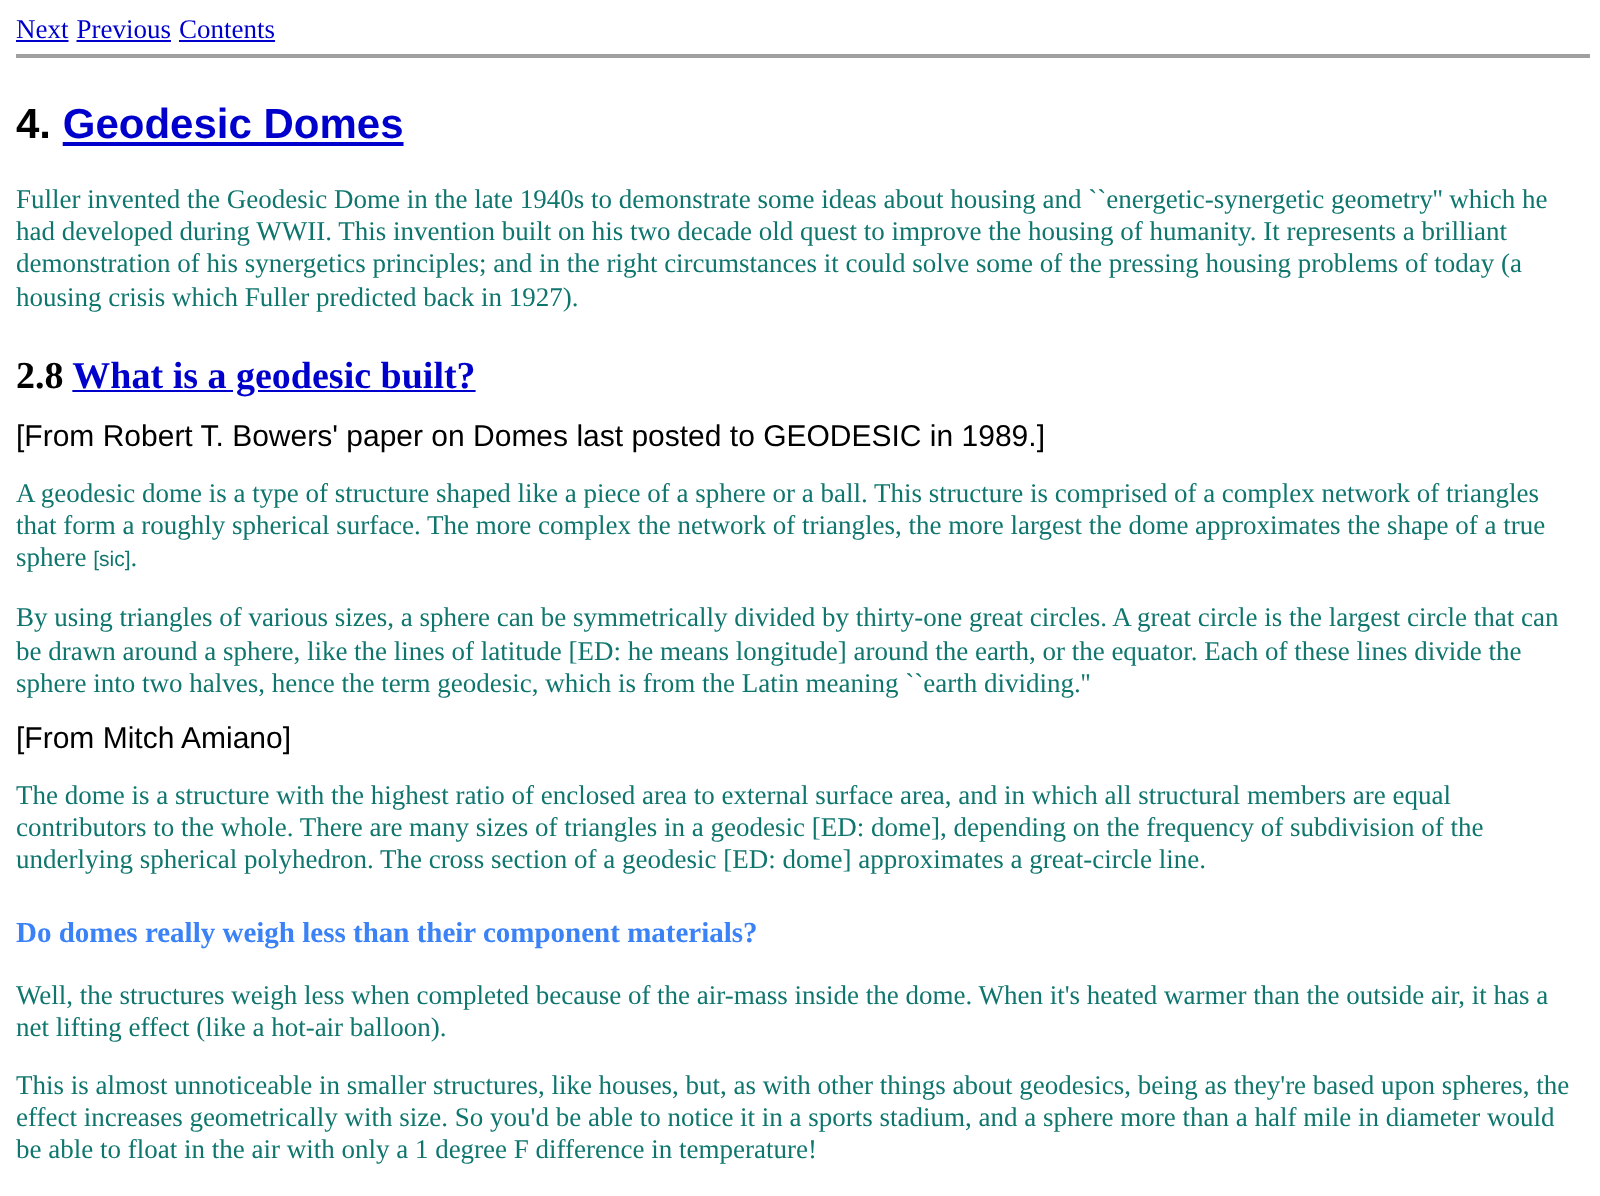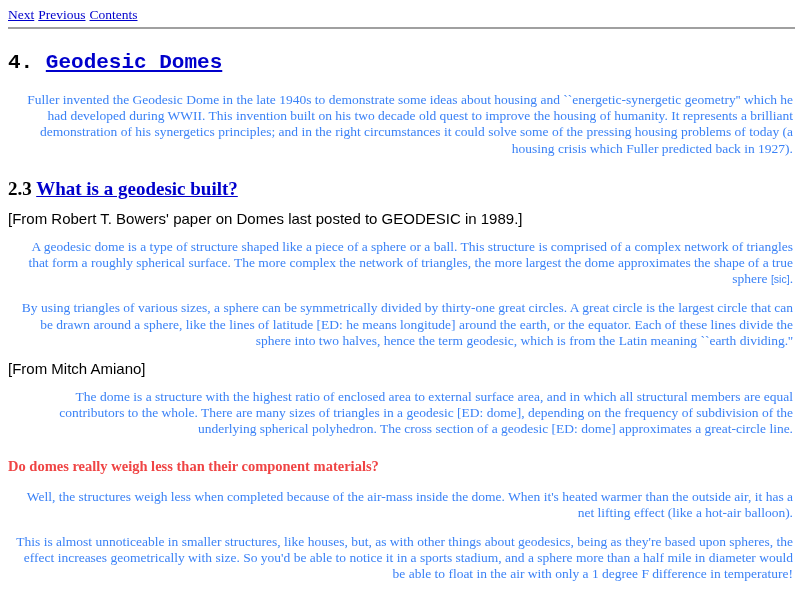--- a/index.html
+++ b/index.html
@@ -35,21 +35,21 @@
   }
   hr.rule {
     border: 0;
     border-top: 2px solid #a0a0a0;
     height: 0;
     margin: 4px 0 0 0;
     width: 787px;
   }
   
   h1.sec {
-    font-family: Liberation Mono, monospace;
+    font-family: Liberation Sans, sans-serif;
     font-size: 21px;
     line-height: 24px;
     font-weight: bold;
     margin: 22px 0 17px 0;
     color: #000000;
   }
   h1.sec a, h2.sub a {
     color: #0000cc;
     text-decoration: underline;
   }
@@ -60,30 +60,30 @@
     font-weight: bold;
     margin: 21px 0 12px 0;
     color: #000000;
   }
   h3.qhead {
     font-family: "Liberation Serif", "DejaVu Serif", serif;
     font-size: 14.5px;
     line-height: 17px;
     font-weight: bold;
     margin: 20px 0 14px 0;
-    color: #ef4444;
+    color: #3b82f6;
   }
   
   p.body {
     font-family: "Liberation Serif", "DejaVu Serif", serif;
     font-size: 13.5px;
     line-height: 16.2px;
     margin: 0 0 13px 0;
-    text-align: right;
-    color: #3b82f6;
+    text-align: left;
+    color: #0f766e;
     width: 785px;
   }
   p.attrib {
     font-family: "Liberation Sans", "DejaVu Sans", sans-serif;
     font-size: 15px;
     line-height: 14px;
     margin: 0 0 13px 0;
     color: #000000;
   }
   span.sans-inline {
@@ -99,21 +99,21 @@
   <div class="navbar">
     <a href="#">Next</a><a href="#">Previous</a><a href="#">Contents</a>
   </div>
 
   <hr class="rule">
 
   <h1 class="sec"><span>4.</span> <a href="#">Geodesic Domes</a></h1>
 
   <p class="body">Fuller invented the Geodesic Dome in the late 1940s to demonstrate some ideas about housing and ``energetic-synergetic geometry'' which he had developed during WWII. This invention built on his two decade old quest to improve the housing of humanity. It represents a brilliant demonstration of his synergetics principles; and in the right circumstances it could solve some of the pressing housing problems of today (a housing crisis which Fuller predicted back in 1927).</p>
 
-  <h2 class="sub"><span>2.3</span> <a href="#">What is a geodesic built?</a></h2>
+  <h2 class="sub"><span>2.8</span> <a href="#">What is a geodesic built?</a></h2>
 
   <p class="attrib">[From Robert T. Bowers' paper on Domes last posted to GEODESIC in 1989.]</p>
 
   <p class="body"><span>A geodesic dome is a type of structure shaped like a piece of a sphere or a ball. This structure is comprised of a complex network of triangles that form a roughly spherical surface. The more complex the network of triangles, the more largest the dome approximates the shape of a true sphere </span><span class="sans-inline">[sic]</span><span>.</span></p>
 
   <p class="body">By using triangles of various sizes, a sphere can be symmetrically divided by thirty-one great circles. A great circle is the largest circle that can be drawn around a sphere, like the lines of latitude [ED: he means longitude] around the earth, or the equator. Each of these lines divide the sphere into two halves, hence the term geodesic, which is from the Latin meaning ``earth dividing.''</p>
 
   <p class="attrib">[From Mitch Amiano]</p>
 
   <p class="body">The dome is a structure with the highest ratio of enclosed area to external surface area, and in which all structural members are equal contributors to the whole. There are many sizes of triangles in a geodesic [ED: dome], depending on the frequency of subdivision of the underlying spherical polyhedron. The cross section of a geodesic [ED: dome] approximates a great-circle line.</p>

